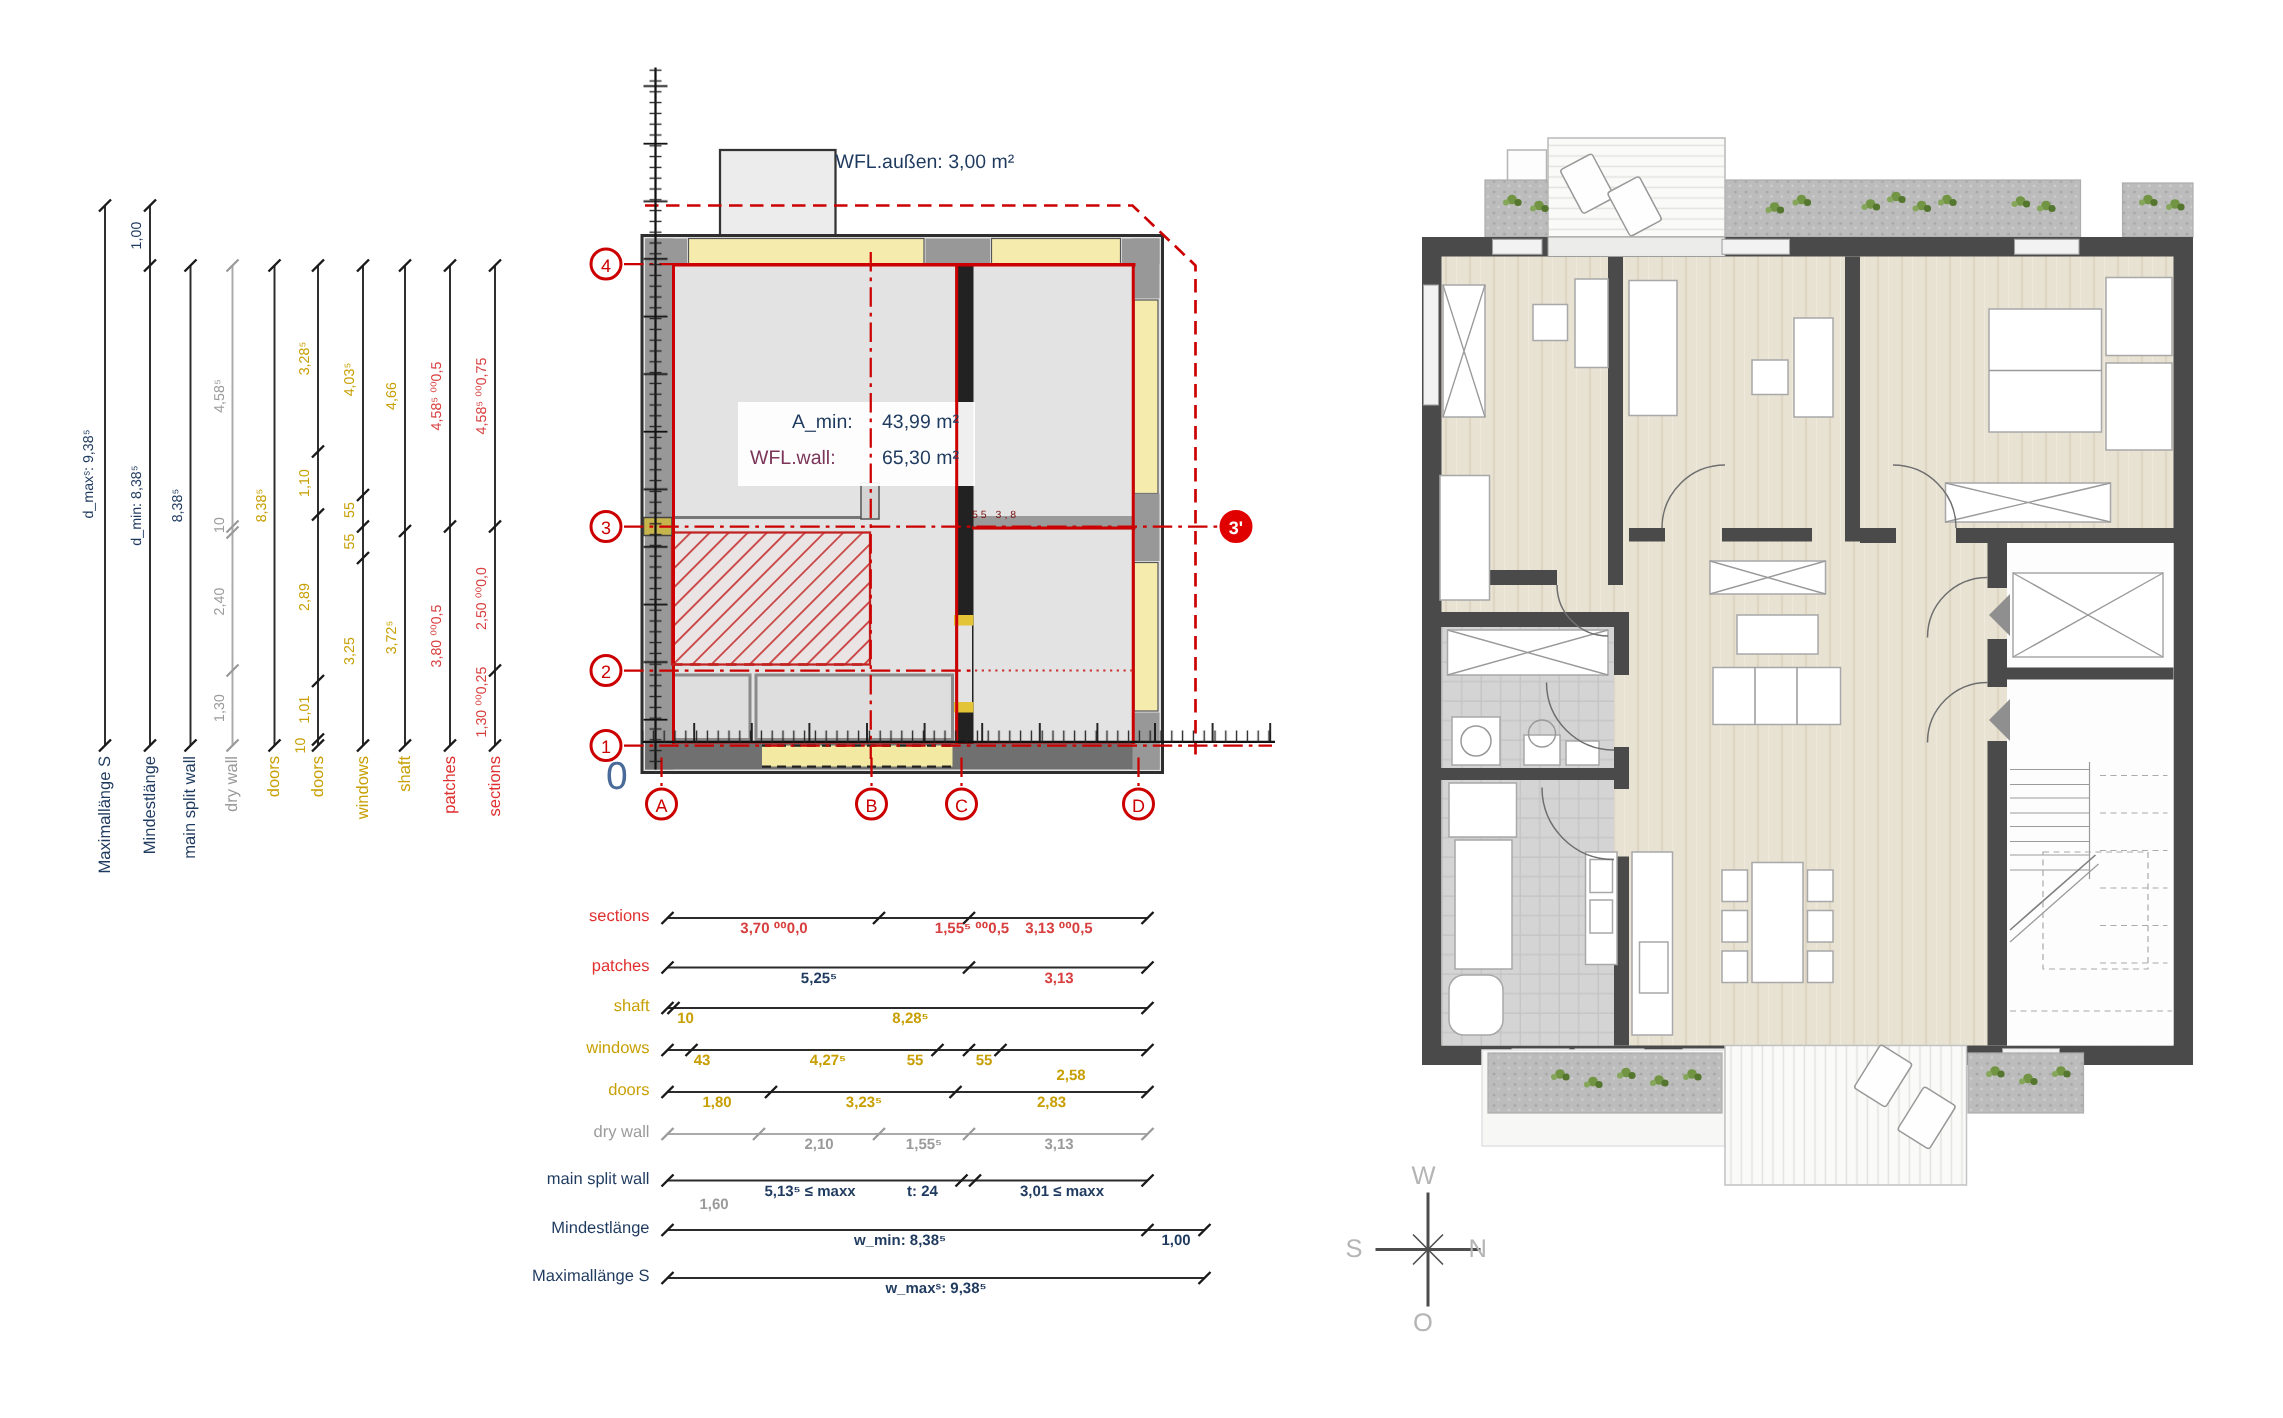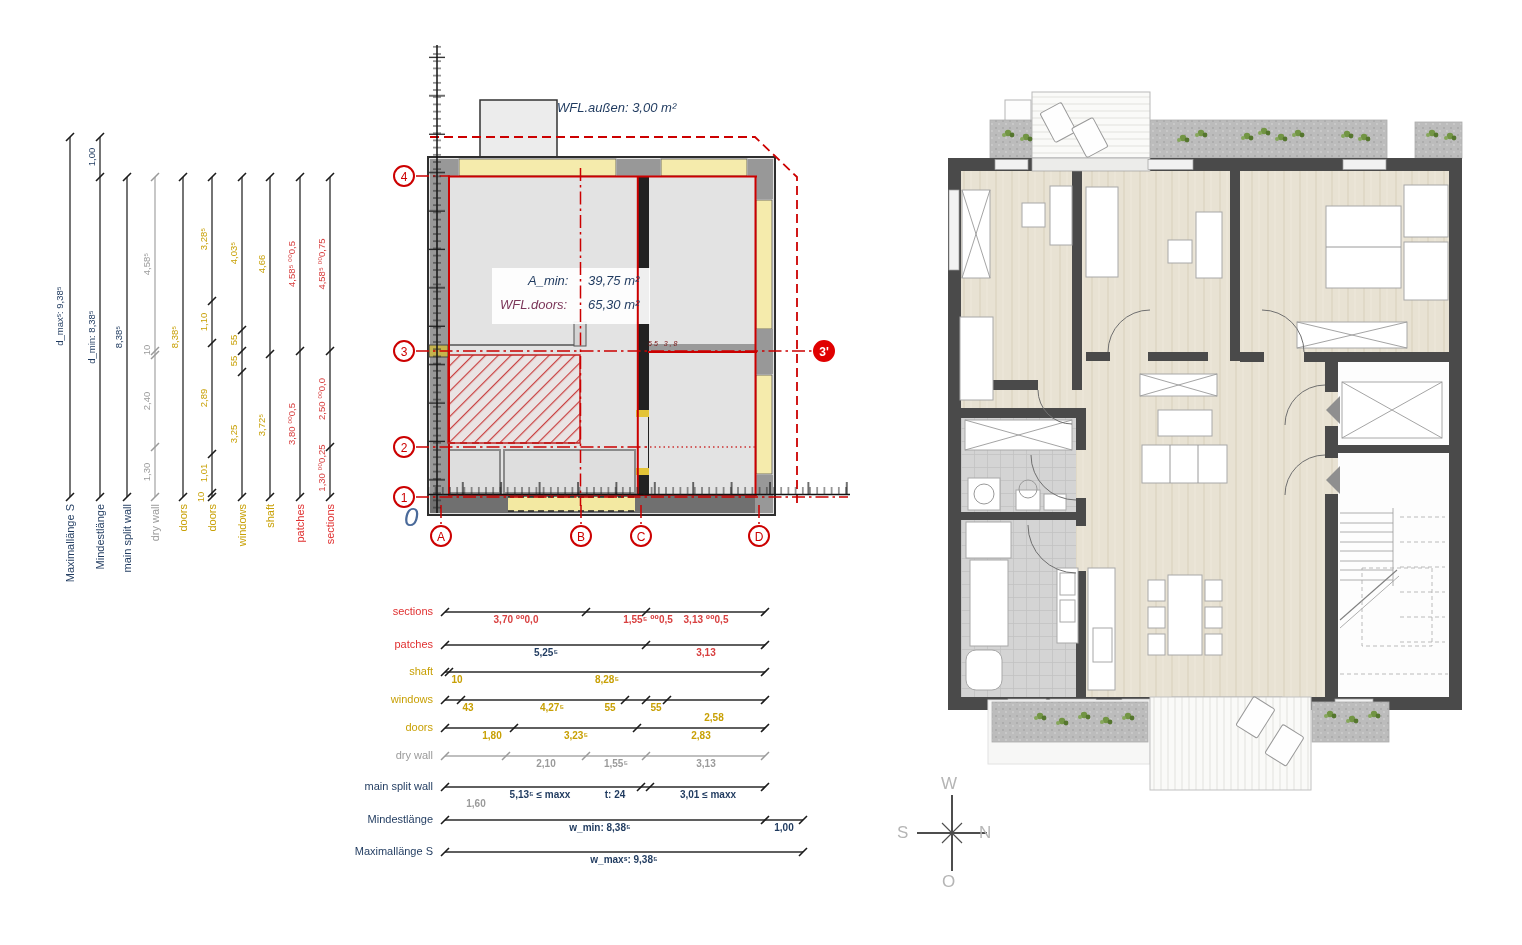--- a/index.html
+++ b/index.html
@@ -7,21 +7,21 @@
          font-family:"Liberation Sans","DejaVu Sans",sans-serif;}
   svg{position:absolute;left:0;top:0;}
   .vval{position:absolute;white-space:nowrap;font-size:9.5px;transform:rotate(-90deg) translateX(-50%);transform-origin:0 0;}
   .vlabel{position:absolute;white-space:nowrap;font-size:11px;transform:rotate(-90deg) translateX(-100%);transform-origin:0 0;}
   .hval{position:absolute;white-space:nowrap;font-size:10px;transform:translateX(-50%);font-weight:bold;}
   .hlabel{position:absolute;width:145px;text-align:right;font-size:11px;white-space:nowrap;}
   .navy{color:#1f3a5f;} .gray{color:#9b9b9b;} .yellow{color:#c8a005;} .red{color:#d84040;} .redl{color:#e03030;}
   .bubble{position:absolute;width:22px;height:22px;border:2px solid #cc0000;border-radius:50%;
           background:#fff;color:#cc0000;font-size:12px;line-height:20px;text-align:center;box-sizing:border-box;}
   .bubble.filled{background:#e00000;border-color:#e00000;color:#fff;font-weight:bold;}
-  .plantext{position:absolute;white-space:nowrap;font-style:italic;}
+  .plantext{position:absolute;white-space:nowrap;}
   .compass-letter{position:absolute;font-size:17px;color:#b5b5b5;}
 </style>
 </head>
 <body>
 
 <div id="stage">
 
 <svg width="1522" height="945" viewBox="0 0 1522 945">
   <defs>
     <pattern id="hatch" width="9" height="9" patternUnits="userSpaceOnUse" patternTransform="rotate(45)">
@@ -359,38 +359,38 @@
 <span class="hval red" style="left:706px;top:614px">3,13 ⁰⁰0,5</span>
 <span class="hval navy" style="left:546px;top:647px">5,25⁵</span>
 <span class="hval red" style="left:706px;top:647px">3,13</span>
 <span class="hval yellow" style="left:457px;top:674px">10</span>
 <span class="hval yellow" style="left:607px;top:674px">8,28⁵</span>
 <span class="hval yellow" style="left:468px;top:702px">43</span>
 <span class="hval yellow" style="left:552px;top:702px">4,27⁵</span>
 <span class="hval yellow" style="left:610px;top:702px">55</span>
 <span class="hval yellow" style="left:656px;top:702px">55</span>
 <span class="hval yellow" style="left:714px;top:712px">2,58</span>
-<span class="hval yellow" style="left:492px;top:730px">1,80</span>
+<span class="hval yellow" style="left:478px;top:730px">1,80</span>
 <span class="hval yellow" style="left:576px;top:730px">3,23⁵</span>
 <span class="hval yellow" style="left:701px;top:730px">2,83</span>
 <span class="hval gray" style="left:476px;top:798px">1,60</span>
 <span class="hval gray" style="left:546px;top:758px">2,10</span>
 <span class="hval gray" style="left:616px;top:758px">1,55⁵</span>
 <span class="hval gray" style="left:706px;top:758px">3,13</span>
 <span class="hval navy" style="left:540px;top:789px">5,13⁵ ≤ maxx</span>
 <span class="hval navy" style="left:615px;top:789px">t: 24</span>
 <span class="hval navy" style="left:708px;top:789px">3,01 ≤ maxx</span>
 <span class="hval navy" style="left:600px;top:822px">w_min: 8,38⁵</span>
 <span class="hval navy" style="left:784px;top:822px">1,00</span>
 <span class="hval navy" style="left:624px;top:854px">w_maxˢ: 9,38⁵</span>
 
 <span class="plantext navy" style="left:557px;top:100px;font-size:13px">WFL.außen: 3,00 m²</span>
 <span class="plantext navy" style="left:528px;top:273px;font-size:13px">A_min:</span>
-<span class="plantext navy" style="left:588px;top:273px;font-size:13px">39,75 m²</span>
-<span class="plantext" style="left:500px;top:297px;font-size:13px;color:#7b3558">WFL.doors:</span>
+<span class="plantext navy" style="left:588px;top:273px;font-size:13px">43,99 m²</span>
+<span class="plantext" style="left:500px;top:297px;font-size:13px;color:#7b3558">WFL.wall:</span>
 <span class="plantext navy" style="left:588px;top:297px;font-size:13px">65,30 m²</span>
 <span class="plantext" style="left:404px;top:502px;font-size:26px;color:#4a6a9a">0</span>
 <span class="plantext" style="left:648px;top:340px;font-size:7px;color:#7c1414;letter-spacing:2px">55  3,8</span>
 
 <div class="bubble" style="left:393px;top:165px">4</div>
 <div class="bubble" style="left:393px;top:340px">3</div>
 <div class="bubble" style="left:393px;top:436px">2</div>
 <div class="bubble" style="left:393px;top:486px">1</div>
 <div class="bubble filled" style="left:813px;top:340px">3'</div>
 <div class="bubble" style="left:430px;top:525px">A</div>

